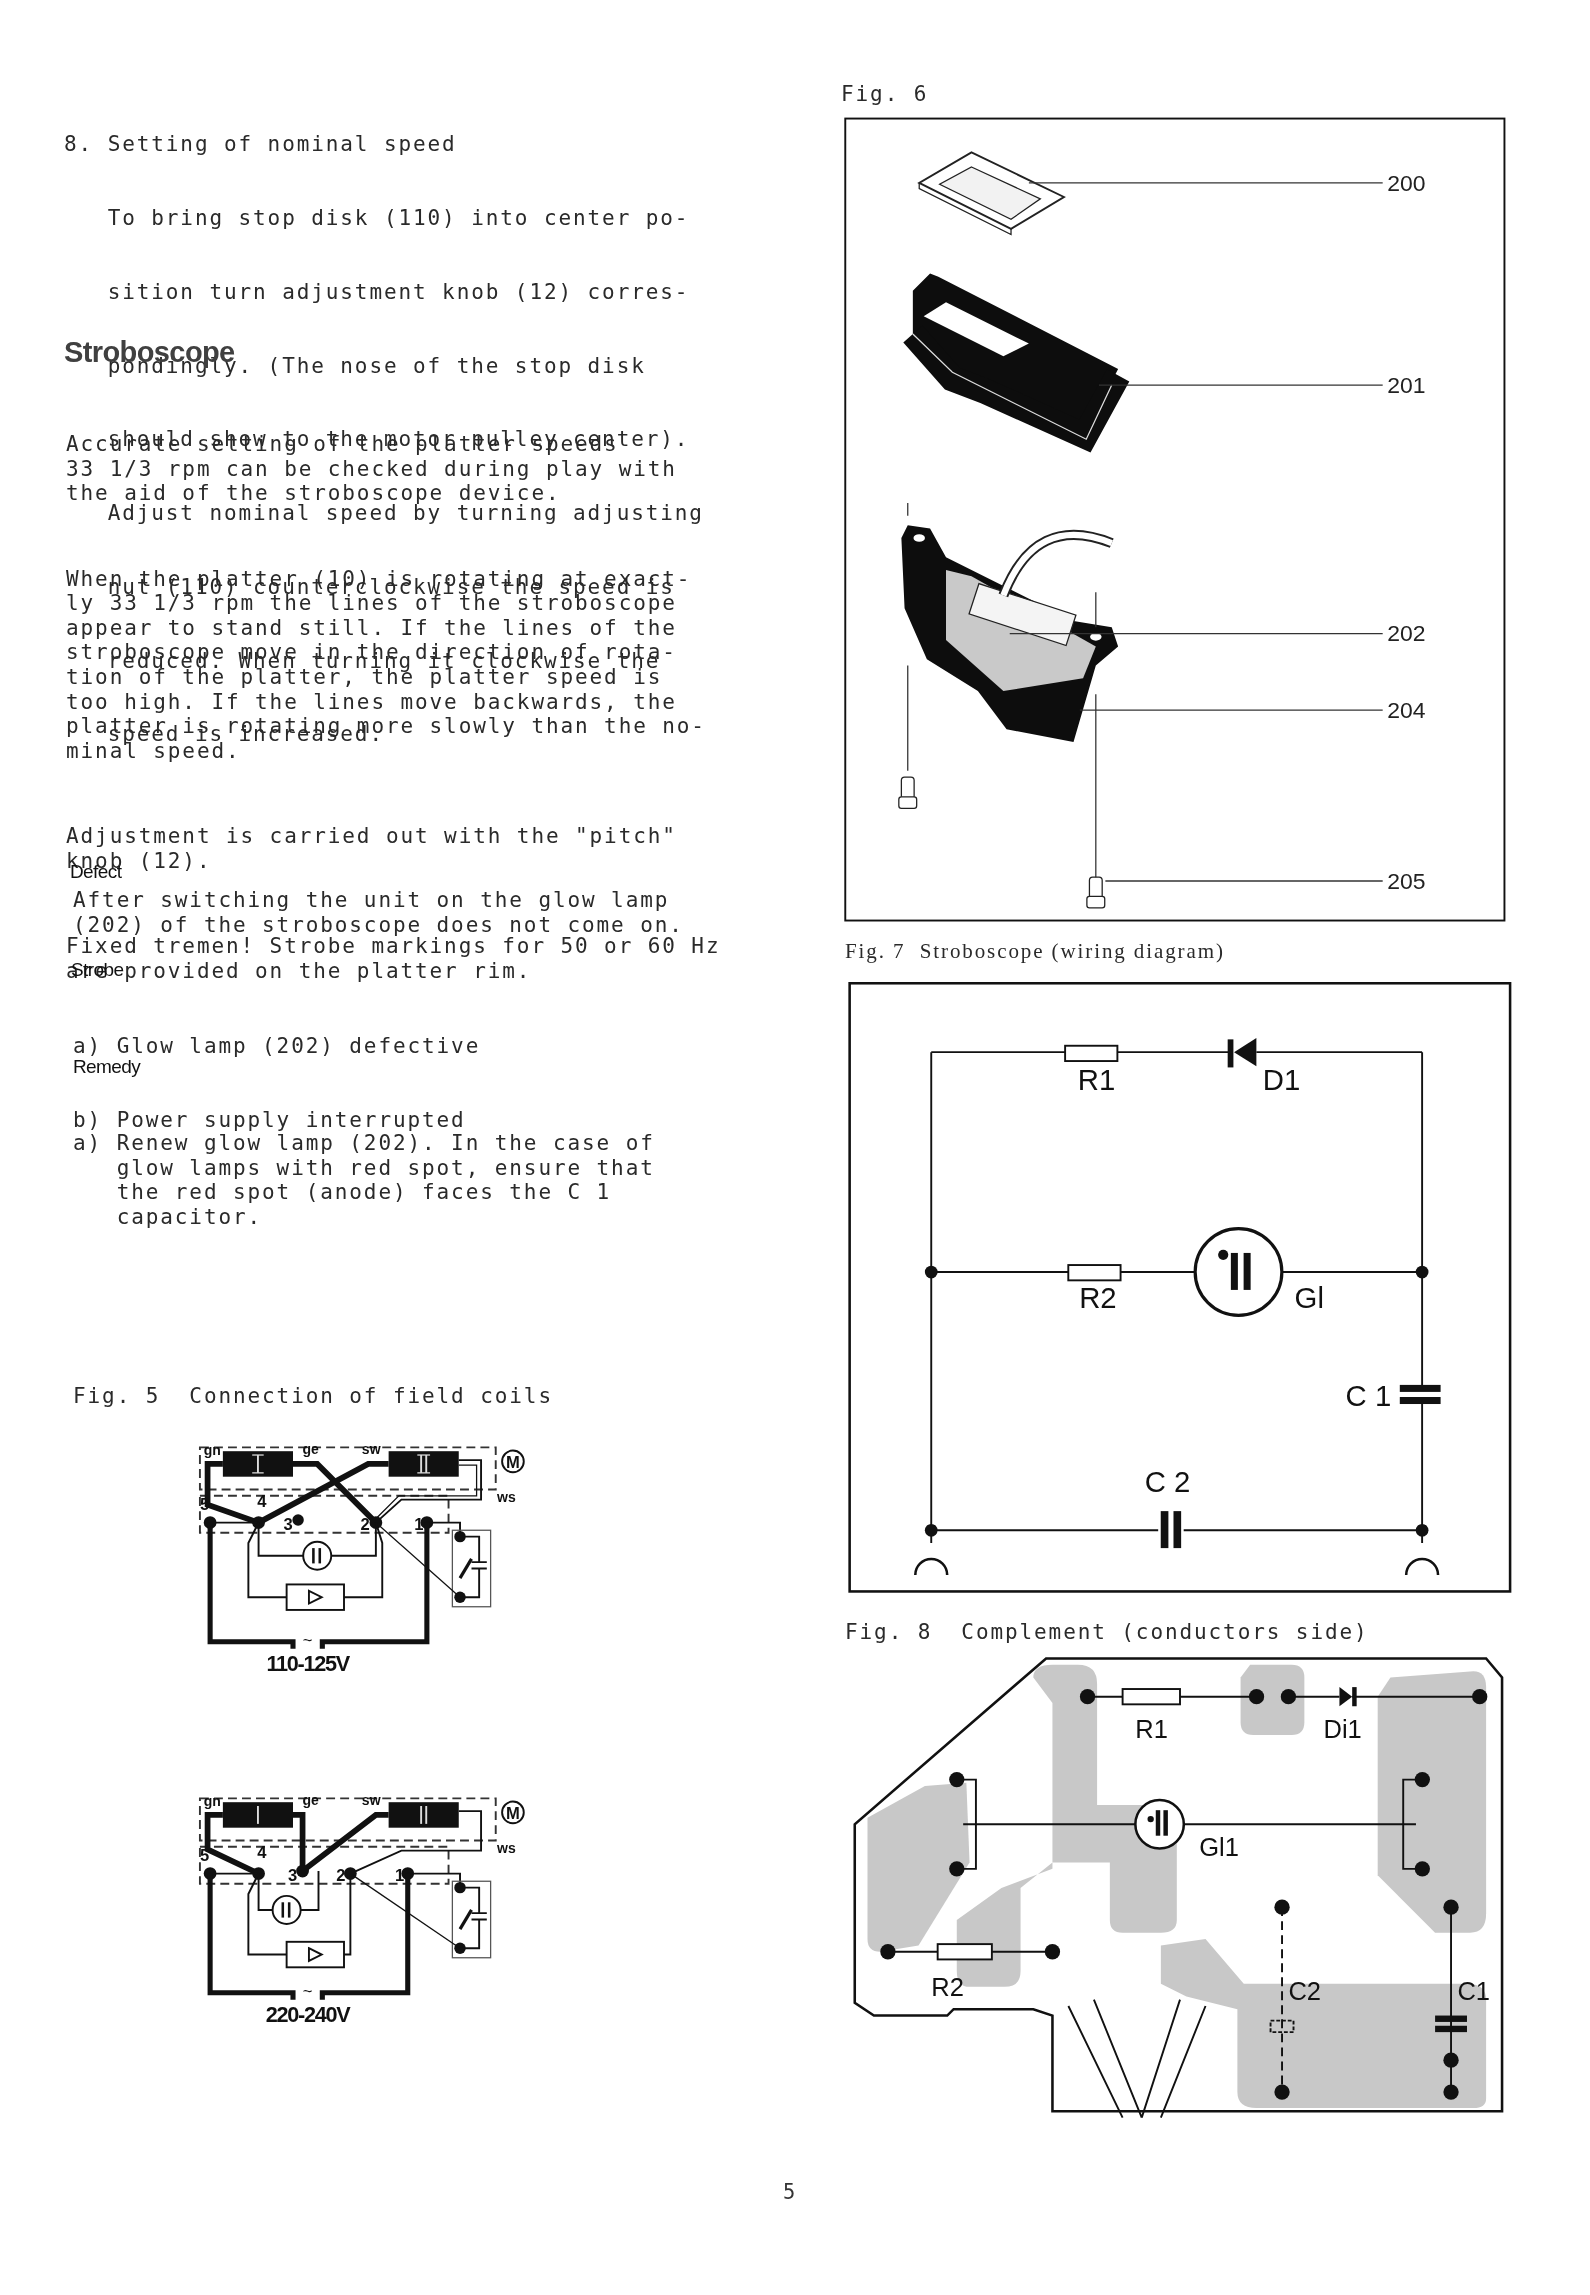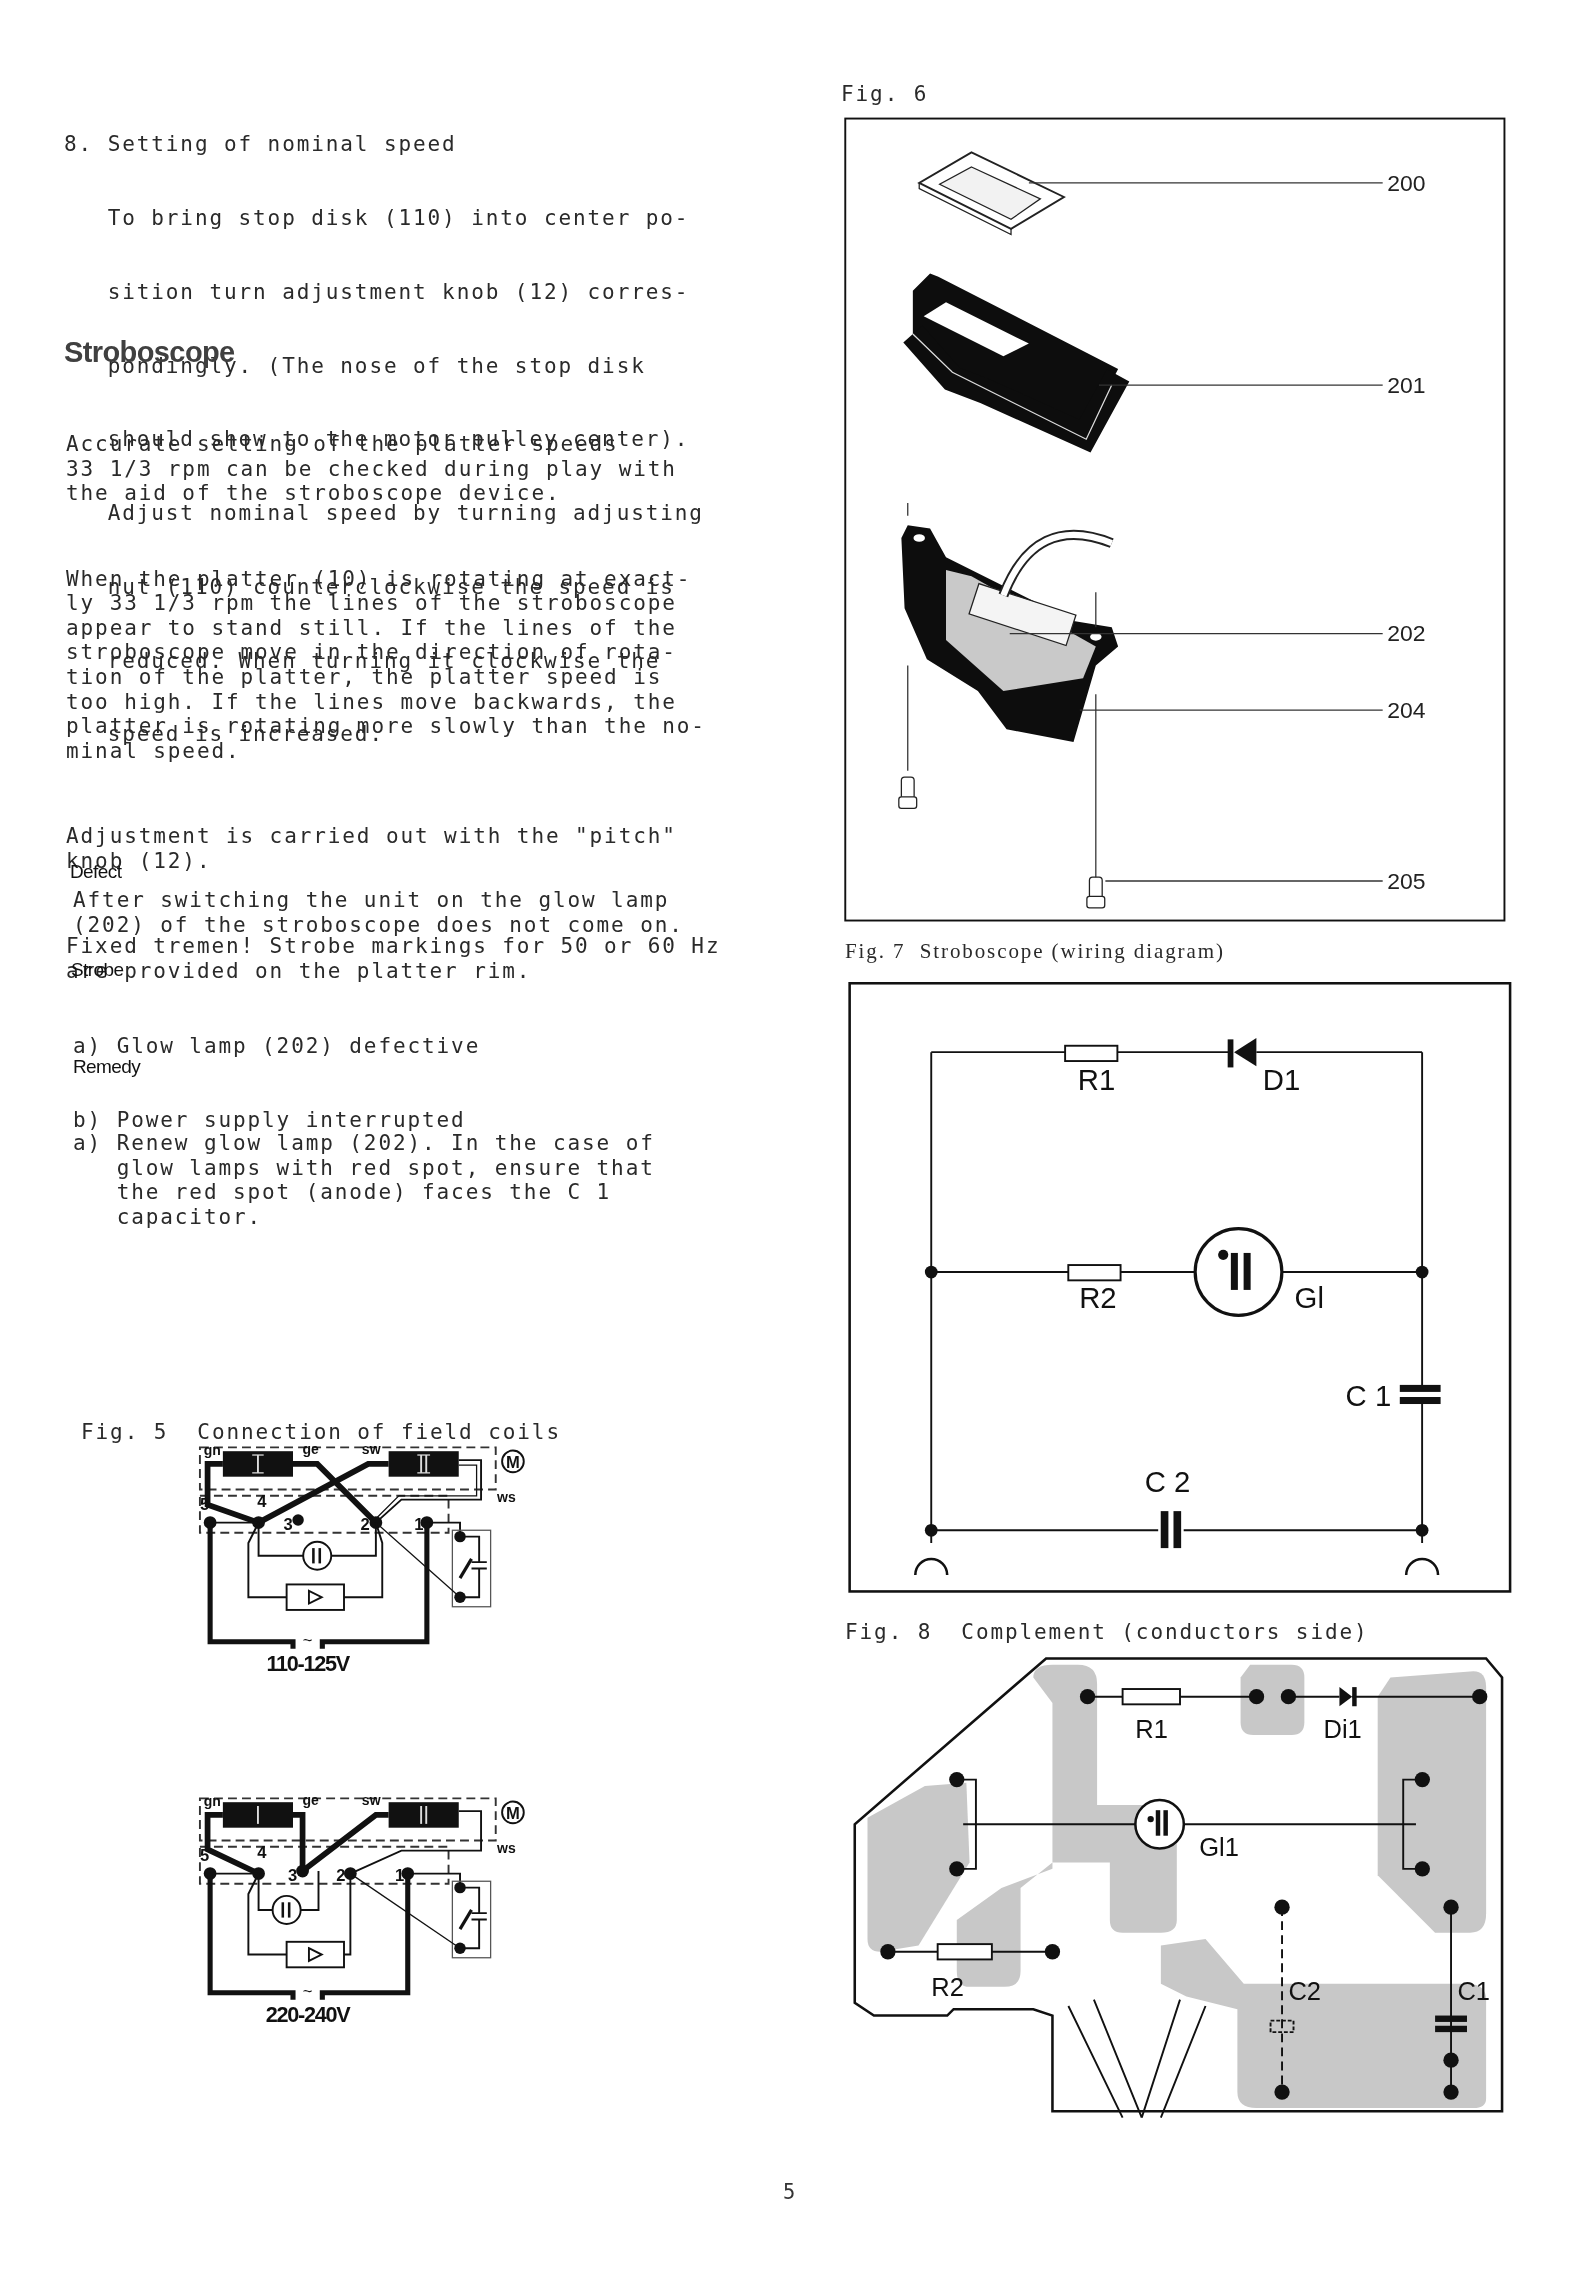--- a/index.html
+++ b/index.html
@@ -59,21 +59,21 @@
 </div>
 
 <div class="abs subhead" style="left:73px;top:1056px;">Remedy</div>
 <div class="abs mono" style="left:73px;top:1082px;">
   <div class="para" style="margin-bottom:11.5px;">a) Renew glow lamp (202). In the case of
    glow lamps with red spot, ensure that
    the red spot (anode) faces the C 1
    capacitor.</div>
 </div>
 
-<div class="abs caption" style="left:73px;top:1420px;margin-left:8px;">Fig. 5  Connection of field coils</div>
+<div class="abs caption" style="left:73px;top:1384px;">Fig. 5  Connection of field coils</div>
 
 <svg class="abs" style="left:191px;top:1441px;" width="357" height="255" viewBox="0 0 560 400">
 
   <rect x="14" y="10" width="464" height="66" fill="none" stroke="#333" stroke-width="3" stroke-dasharray="14,8"></rect>
   <rect x="14" y="86" width="390" height="58" fill="none" stroke="#333" stroke-width="3" stroke-dasharray="14,8"></rect>
 
   <rect x="50" y="16" width="110" height="40" fill="#111"></rect>
   <line x1="105" y1="22" x2="105" y2="50" stroke="#ddd" stroke-width="3"></line>
   <line x1="96" y1="22" x2="114" y2="22" stroke="#ddd" stroke-width="2"></line>
   <line x1="96" y1="50" x2="114" y2="50" stroke="#ddd" stroke-width="2"></line>

